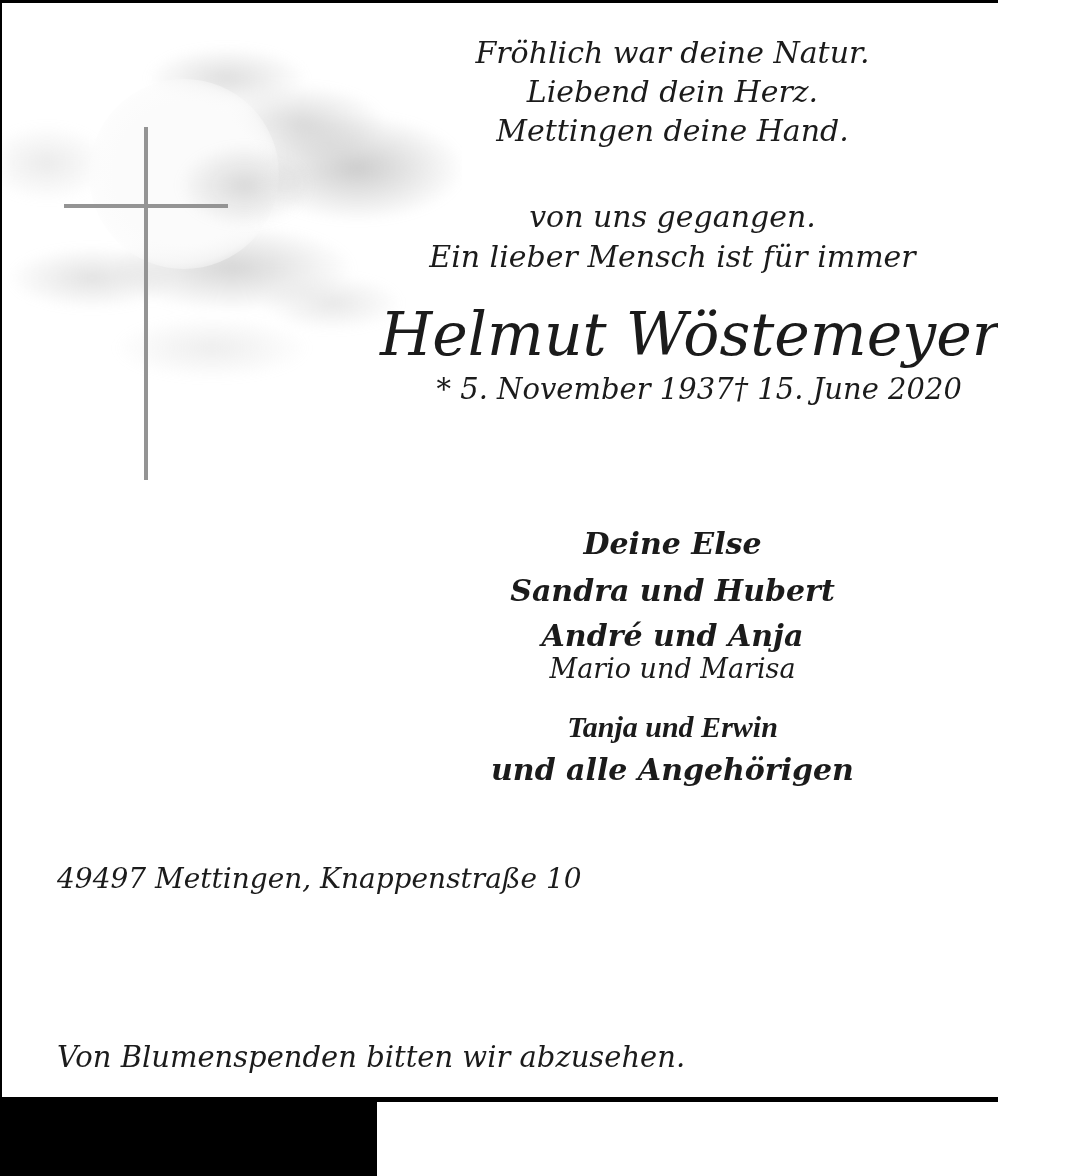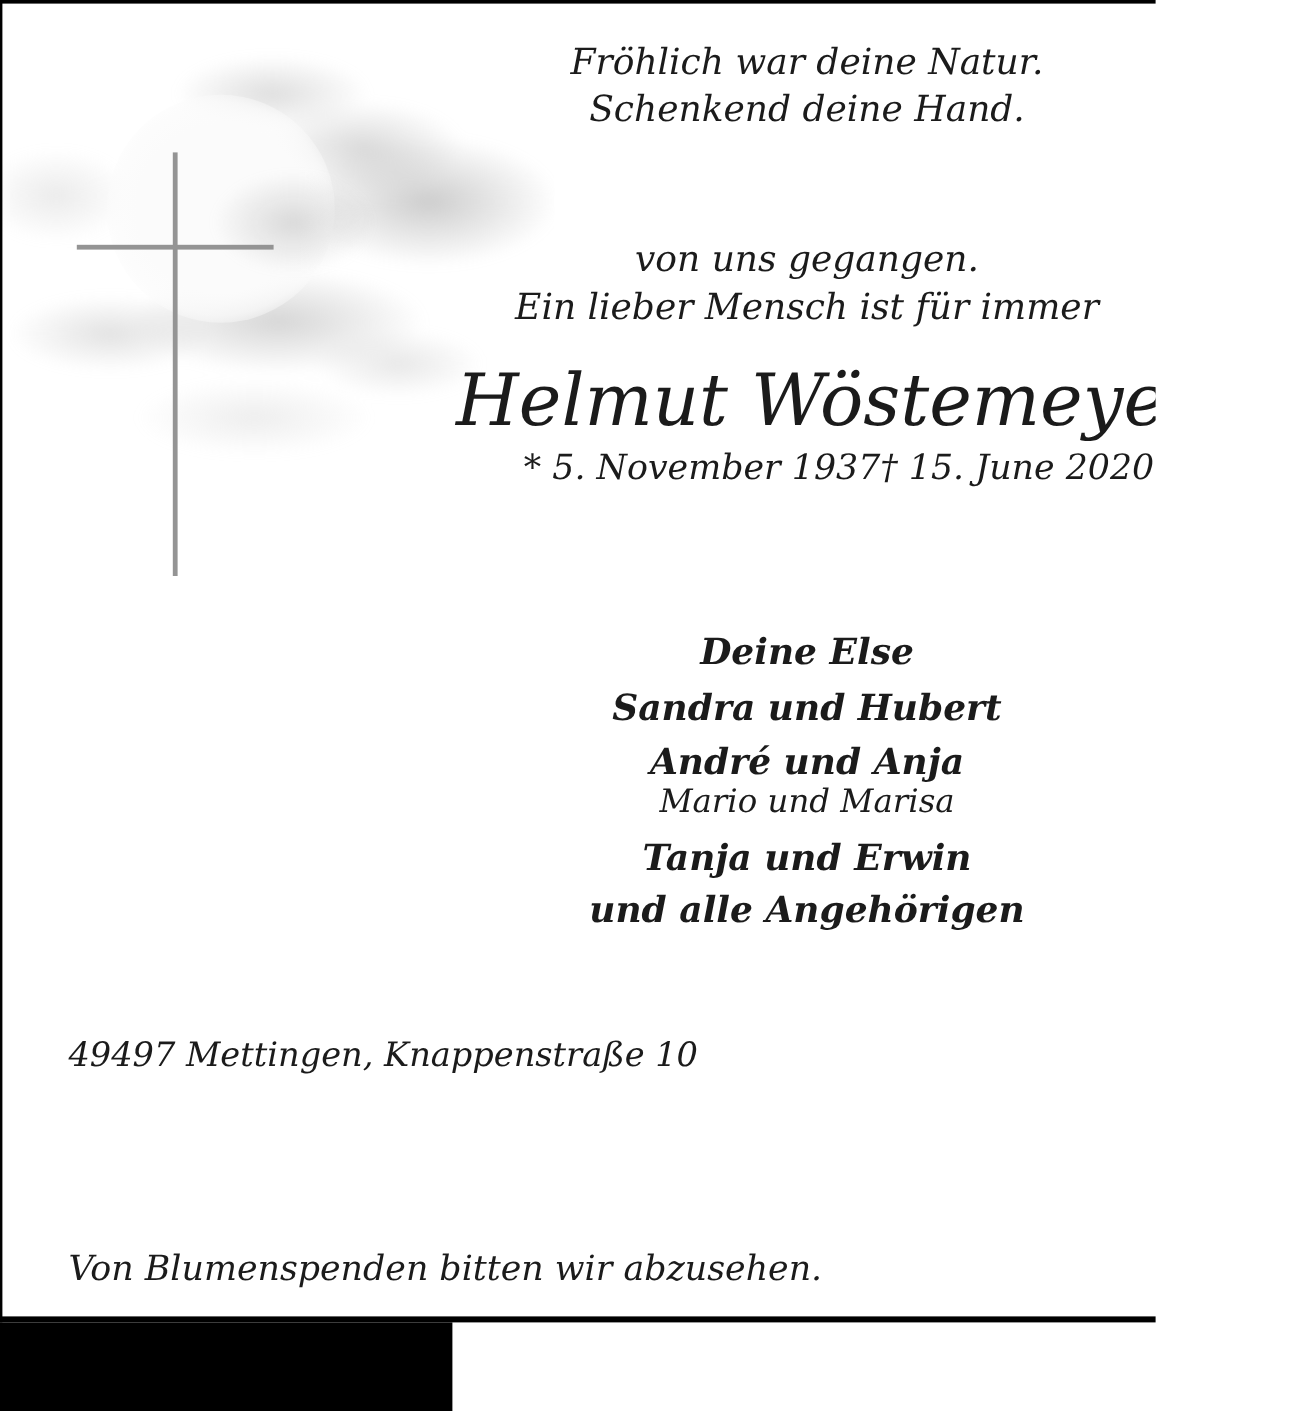--- a/index.html
+++ b/index.html
@@ -4,20 +4,21 @@
 <style>
   html,body{margin:0;padding:0;background:#ffffff;}
   .page{
     position:relative;
     width:963px;height:1176px;
     background:#ffffff;
     font-family:"DejaVu Serif","Liberation Serif",serif;
     font-style:italic;
     color:#1b1b1b;
     overflow:hidden;
+    padding-left:35px;
   }
   
   .frame-top{position:absolute;left:0;top:0;width:1075px;height:3px;background:#000;}
   .frame-left{position:absolute;left:0;top:0;width:2px;height:1102px;background:#000;}
   .frame-right{position:absolute;left:1070px;top:0;width:5px;height:1102px;background:#000;}
   .frame-bottom{position:absolute;left:0;top:1097px;width:1075px;height:5px;background:#000;}
   .redaction{position:absolute;left:0;top:1102px;width:377px;height:74px;background:#000;}
   
   .artwork{position:absolute;left:2px;top:3px;width:460px;height:520px;overflow:hidden;}
   .clouds{
@@ -58,21 +59,21 @@
     display:flex;justify-content:space-between;
     font-size:29px;line-height:34px;white-space:nowrap;text-align:right;
   }
   .mourning-line{position:absolute;left:-20px;right:-20px;top:483px;font-size:30px;line-height:36px;}
   .mourners{position:absolute;left:0;right:0;top:526px;}
   .mourner{font-size:30px;line-height:36px;font-weight:bold;}
   .mourner.regular{font-size:27px;line-height:33px;font-weight:normal;}
   .m2{margin-top:11px;}
   .m3{margin-top:-2px;}
   .m4{margin-top:9px;}
-  .m5{margin-top:13px;}
+  .m5{margin-top:24px;font-family:Liberation Serif, serif;}
   .m6{margin-top:7px;}
   
   .address{position:absolute;left:57px;top:861px;font-size:28px;line-height:36px;}
   .service{
     position:absolute;left:57px;top:923px;width:958px;margin:0;
     font-size:27px;line-height:33.5px;
     text-align:justify;text-justify:inter-word;
   }
   .flowers{position:absolute;left:57px;top:1039px;font-size:29px;line-height:36px;}
 </style>
@@ -85,21 +86,22 @@
     <div class="clouds"></div>
     <div class="moon"></div>
     <div class="moon-smudge"></div>
     <div class="cross-v"></div>
     <div class="cross-h"></div>
   </div>
 
   <div class="right-col">
     <div class="verse">
       <div>Fröhlich war deine Natur.</div>
-      <div>Schenkend deine Hand.</div>
+      <div>Liebend dein Herz.</div>
+      <div>Mettingen deine Hand.</div>
     </div>
 
     <div class="intro">
       <div>von uns gegangen.</div>
       <div>Ein lieber Mensch ist für immer</div>
     </div>
 
     <h1 class="name">Helmut Wöstemeyer</h1>
 
     <div class="dates">

